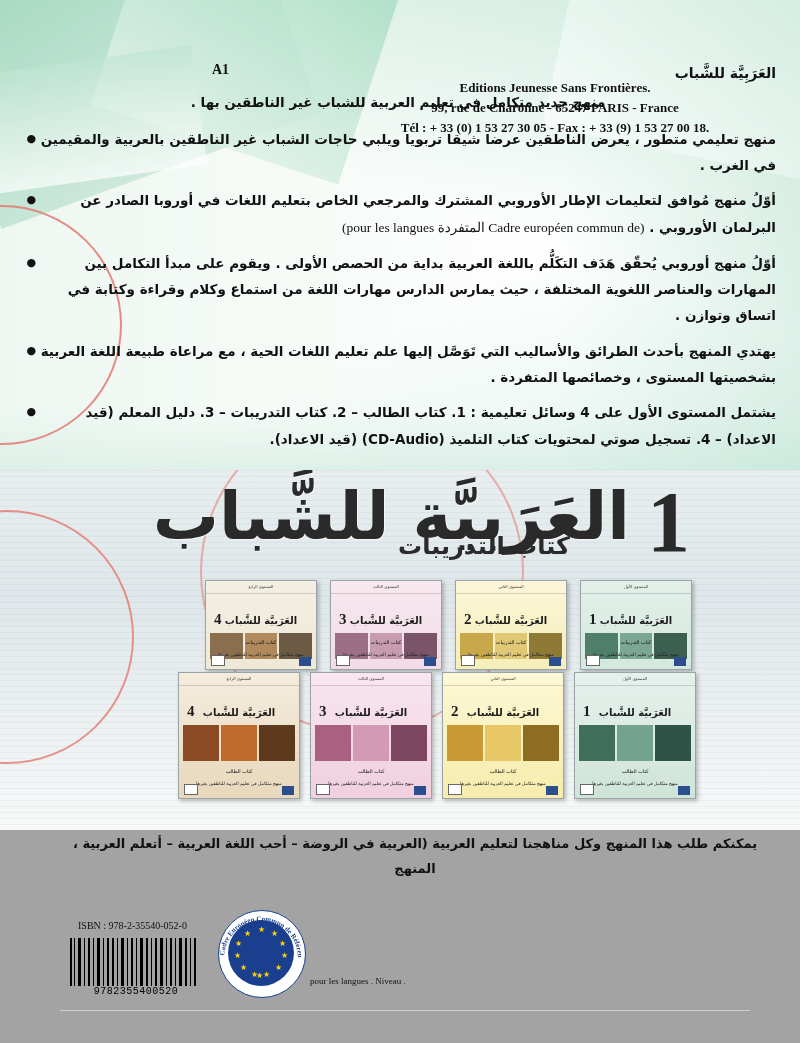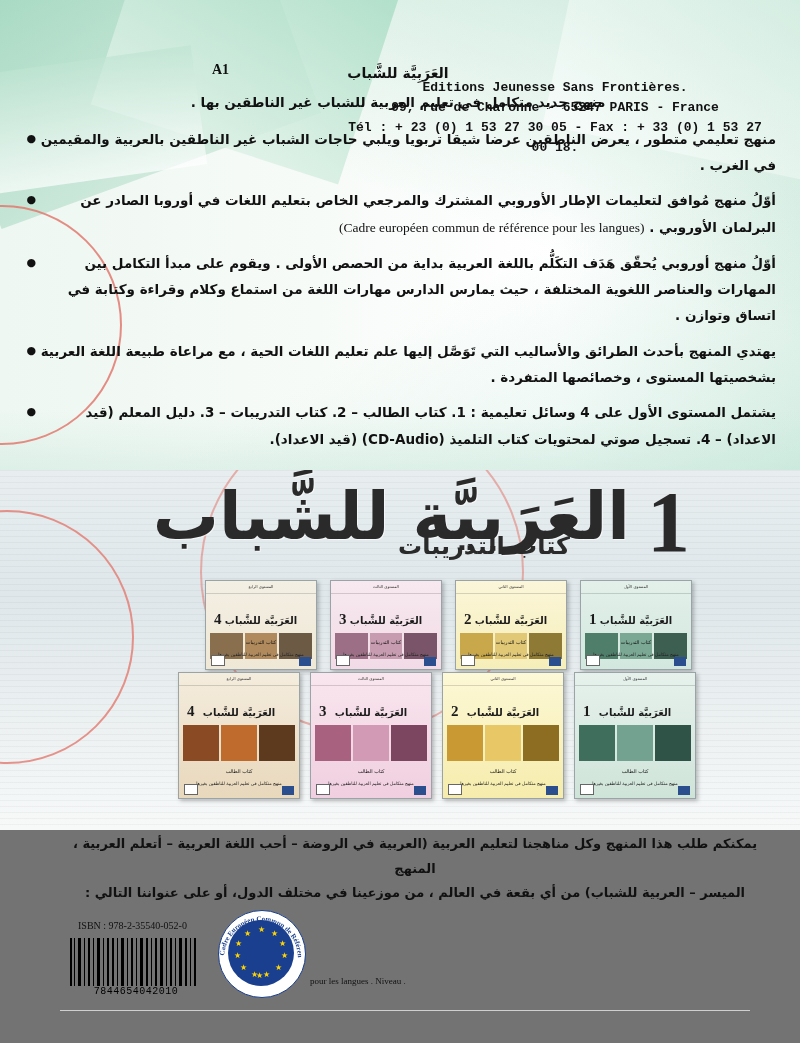--- a/index.html
+++ b/index.html
@@ -59,21 +59,21 @@
   }
 
   .top-text{
     position:absolute;left:20px;right:24px;top:60px;
     direction:rtl;text-align:right;
     color:#111;
     font-size:13.5px;line-height:1.95;
     font-weight:bold;
   }
   .top-text .title{
-    text-align:center;font-size:14px;margin-bottom:2px;
+    text-align:right;font-size:14px;margin-bottom:2px;
   }
   .top-text .sub{
     text-align:center;font-size:13.5px;margin-bottom:10px;
   }
   .bullet-row{
     display:flex;flex-direction:row-reverse;align-items:flex-start;
     margin-bottom:9px;
   }
   .bullet-dot{
     flex:0 0 auto;width:10px;margin-left:6px;margin-top:7px;
@@ -156,33 +156,33 @@
     position:absolute;right:5px;bottom:3px;width:12px;height:9px;
     background:#2b4f8e;
   }
   .bk-label{
     position:absolute;left:0;right:0;bottom:24px;text-align:center;
     font-size:5px;direction:rtl;color:#111;
   }
 
   
   .bot-panel{
-    position:absolute;left:0;top:830px;width:800px;height:213px;background:#737373;
+    position:absolute;left:0;top:830px;width:800px;height:213px;background:#a3a3a3;
   }
   .bot-arabic{
     position:absolute;left:70px;right:40px;top:2px;
     direction:rtl;text-align:center;font-size:13px;font-weight:bold;
     line-height:1.9;color:#111;
   }
   .addr{
     position:absolute;right:30px;top:78px;width:430px;text-align:center;
     font-family:"Liberation Serif", serif;font-weight:bold;font-size:13px;
     line-height:1.55;color:#111;direction:rtl;
   }
-  .addr .ltr{direction:ltr;font-family:Liberation Mono, monospace;}
+  .addr .ltr{direction:ltr;}
   .addr .url{text-decoration:underline;}
   .isbn-text{
     position:absolute;left:78px;top:920px;font-family:"Liberation Serif",serif;
     font-size:10px;color:#111;
   }
   .barcode{
     position:absolute;left:70px;top:938px;width:128px;height:48px;
   }
   .barcode .bar{position:absolute;top:0;width:2px;height:48px;background:#000;}
   .barcode-num{
@@ -242,21 +242,21 @@
 
       <div class="bullet-row">
         <div class="bullet-dot">●</div>
         <div class="bullet-txt">منهج تعليمي متطور ، يعرض الناطقين عرضا شيقا تربويا ويلبي حاجات الشباب غير الناطقين بالعربية والمقيمين في الغرب .</div>
       </div>
 
       <div class="bullet-row">
         <div class="bullet-dot">●</div>
         <div class="bullet-txt">
           <span>أوّلُ منهج مُوافق لتعليمات الإطار الأوروبي المشترك والمرجعي الخاص بتعليم اللغات في أوروبا الصادر عن البرلمان الأوروبي .</span>
-          <span class="latin">(Cadre européen commun de référence pour les langues)</span>
+          <span class="latin">(Cadre européen commun de المتفردة pour les langues)</span>
         </div>
       </div>
 
       <div class="bullet-row">
         <div class="bullet-dot">●</div>
         <div class="bullet-txt">أوّلُ منهج أوروبي يُحقّق هَدَف التكَلُّم باللغة العربية بداية من الحصص الأولى . ويقوم على مبدأ التكامل بين المهارات والعناصر اللغوية المختلفة ، حيث يمارس الدارس مهارات اللغة من استماع وكلام وقراءة وكتابة في اتساق وتوازن .</div>
       </div>
 
       <div class="bullet-row">
         <div class="bullet-dot">●</div>
@@ -399,28 +399,27 @@
         <div class="bk-logo"></div>
         <div class="bk-logo2"></div>
       </div>
 
     </div>
   </div>
 
   <div class="bot-panel">
     <div class="bot-arabic">
       <div>يمكنكم طلب هذا المنهج وكل مناهجنا لتعليم العربية (العربية في الروضة – أحب اللغة العربية – أتعلم العربية ، المنهج</div>
-      <div>الميسر – العربية للشباب) من أي بقعة في العالم ، من موزعينا في مختلف الدول، أو على عنواننا التالي :</div>
     </div>
   </div>
 
   <div class="addr">
     <div class="ltr">Editions Jeunesse Sans Frontières.</div>
     <div class="ltr">99, rue de Charonne - 65247 PARIS - France</div>
-    <div class="ltr">Tél : + 23 (0) 1 53 27 30 05 - Fax : + 33 (0) 1 53 27 00 18.</div>
+    <div class="ltr">Tél : + 33 (0) 1 53 27 30 05 - Fax : + 33 (9) 1 53 27 00 18.</div>
   </div>
 
   <div class="isbn-text">ISBN : 978-2-35540-052-0</div>
 
   <div class="barcode">
     <div class="bar" style="left:0px"></div>
       <div class="bar" style="left:4px;width:1px"></div>
     <div class="bar" style="left:8px;width:3px"></div>
       <div class="bar" style="left:14px;width:1px"></div>
     <div class="bar" style="left:18px;width:2px"></div>
@@ -440,21 +439,21 @@
     <div class="bar" style="left:85px;width:2px"></div>
       <div class="bar" style="left:90px;width:3px"></div>
     <div class="bar" style="left:96px;width:1px"></div>
       <div class="bar" style="left:100px;width:2px"></div>
     <div class="bar" style="left:105px;width:1px"></div>
       <div class="bar" style="left:109px;width:3px"></div>
     <div class="bar" style="left:115px;width:2px"></div>
       <div class="bar" style="left:120px;width:1px"></div>
     <div class="bar" style="left:124px;width:2px"></div>
   </div>
-  <div class="barcode-num">7844654042010</div>
+  <div class="barcode-num">9782355400520</div>
 
   <div class="cefr">
     <div class="cefr-circle"></div>
     <div class="cefr-inner"></div>
     <div class="star" style="left:40px;top:16px;color:#ffd400;">★</div>
     <div class="star" style="left:53px;top:20px;color:#ffd400;">★</div>
     <div class="star" style="left:61px;top:30px;color:#ffd400;">★</div>
     <div class="star" style="left:63px;top:42px;color:#ffd400;">★</div>
     <div class="star" style="left:57px;top:54px;color:#ffd400;">★</div>
     <div class="star" style="left:45px;top:61px;color:#ffd400;">★</div>

